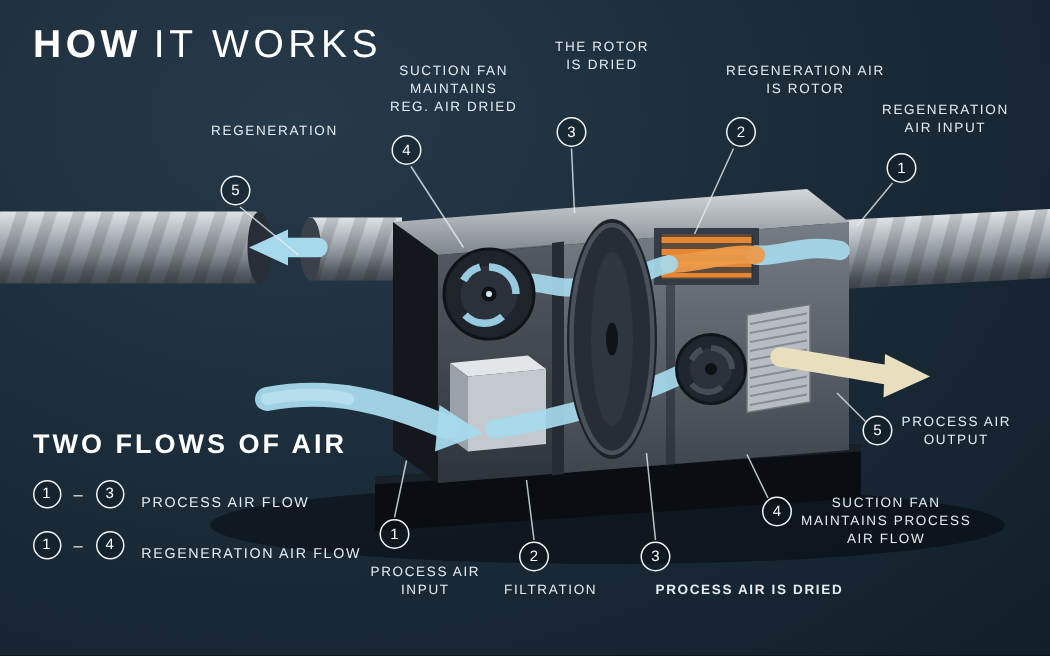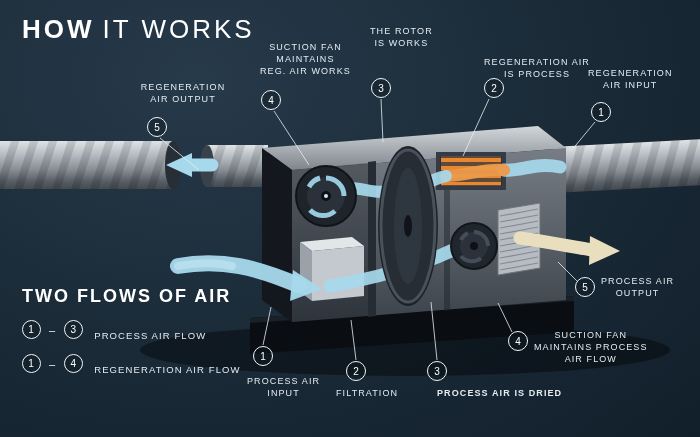--- a/index.html
+++ b/index.html
@@ -189,34 +189,33 @@
       <line x1="437" y1="360" x2="431" y2="302"></line>
       <line x1="356" y1="360" x2="351" y2="320"></line>
       <line x1="263" y1="345" x2="271" y2="307"></line>
     </g>
   </svg>
 
   <h1 class="title"><span class="t-bold">HOW</span><span class="t-light">IT WORKS</span></h1>
 
   <div class="co center" style="left:118px;top:81px;width:130px;">
     <div>REGENERATION</div>
-    <div>AIR OUTPUT</div>
   </div>
   <div class="co" style="left:260px;top:41px;">
     <div>SUCTION FAN</div>
     <div>MAINTAINS</div>
-    <div>REG. AIR WORKS</div>
+    <div>REG. AIR DRIED</div>
   </div>
   <div class="co" style="left:370px;top:25px;">
     <div>THE ROTOR</div>
-    <div>IS WORKS</div>
-  </div>
-  <div class="co" style="left:484px;top:41px;margin-top:15px;">
+    <div>IS DRIED</div>
+  </div>
+  <div class="co" style="left:484px;top:41px;">
     <div>REGENERATION AIR</div>
-    <div>IS PROCESS</div>
+    <div>IS ROTOR</div>
   </div>
   <div class="co" style="left:588px;top:67px;">
     <div>REGENERATION</div>
     <div>AIR INPUT</div>
   </div>
   <div class="co" style="left:601px;top:275px;">
     <div>PROCESS AIR</div>
     <div>OUTPUT</div>
   </div>
   <div class="co" style="left:534px;top:329px;">

